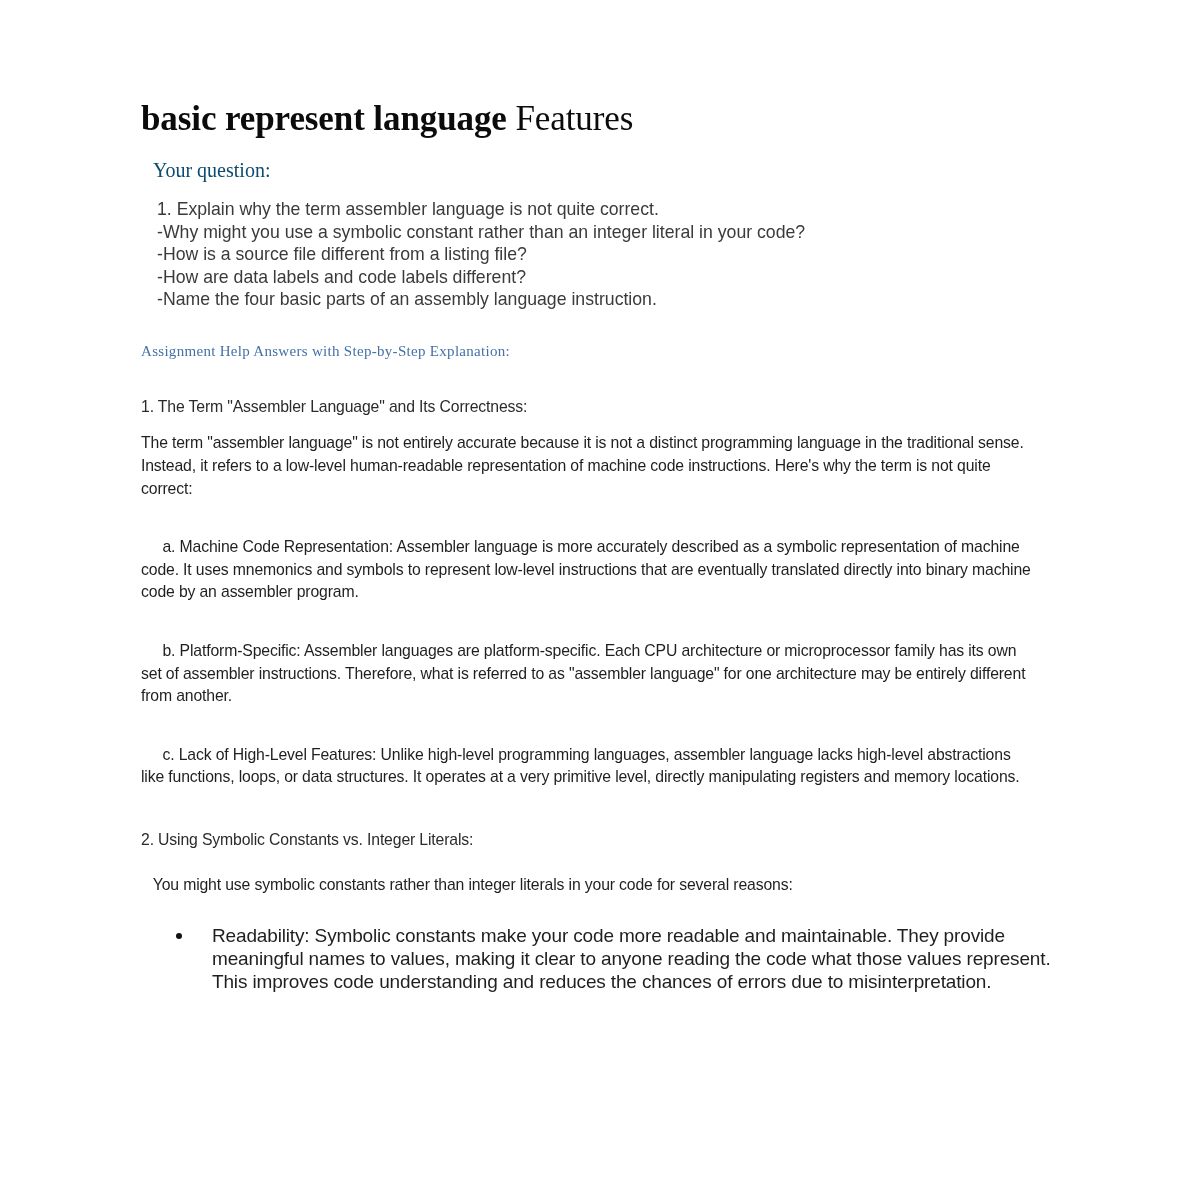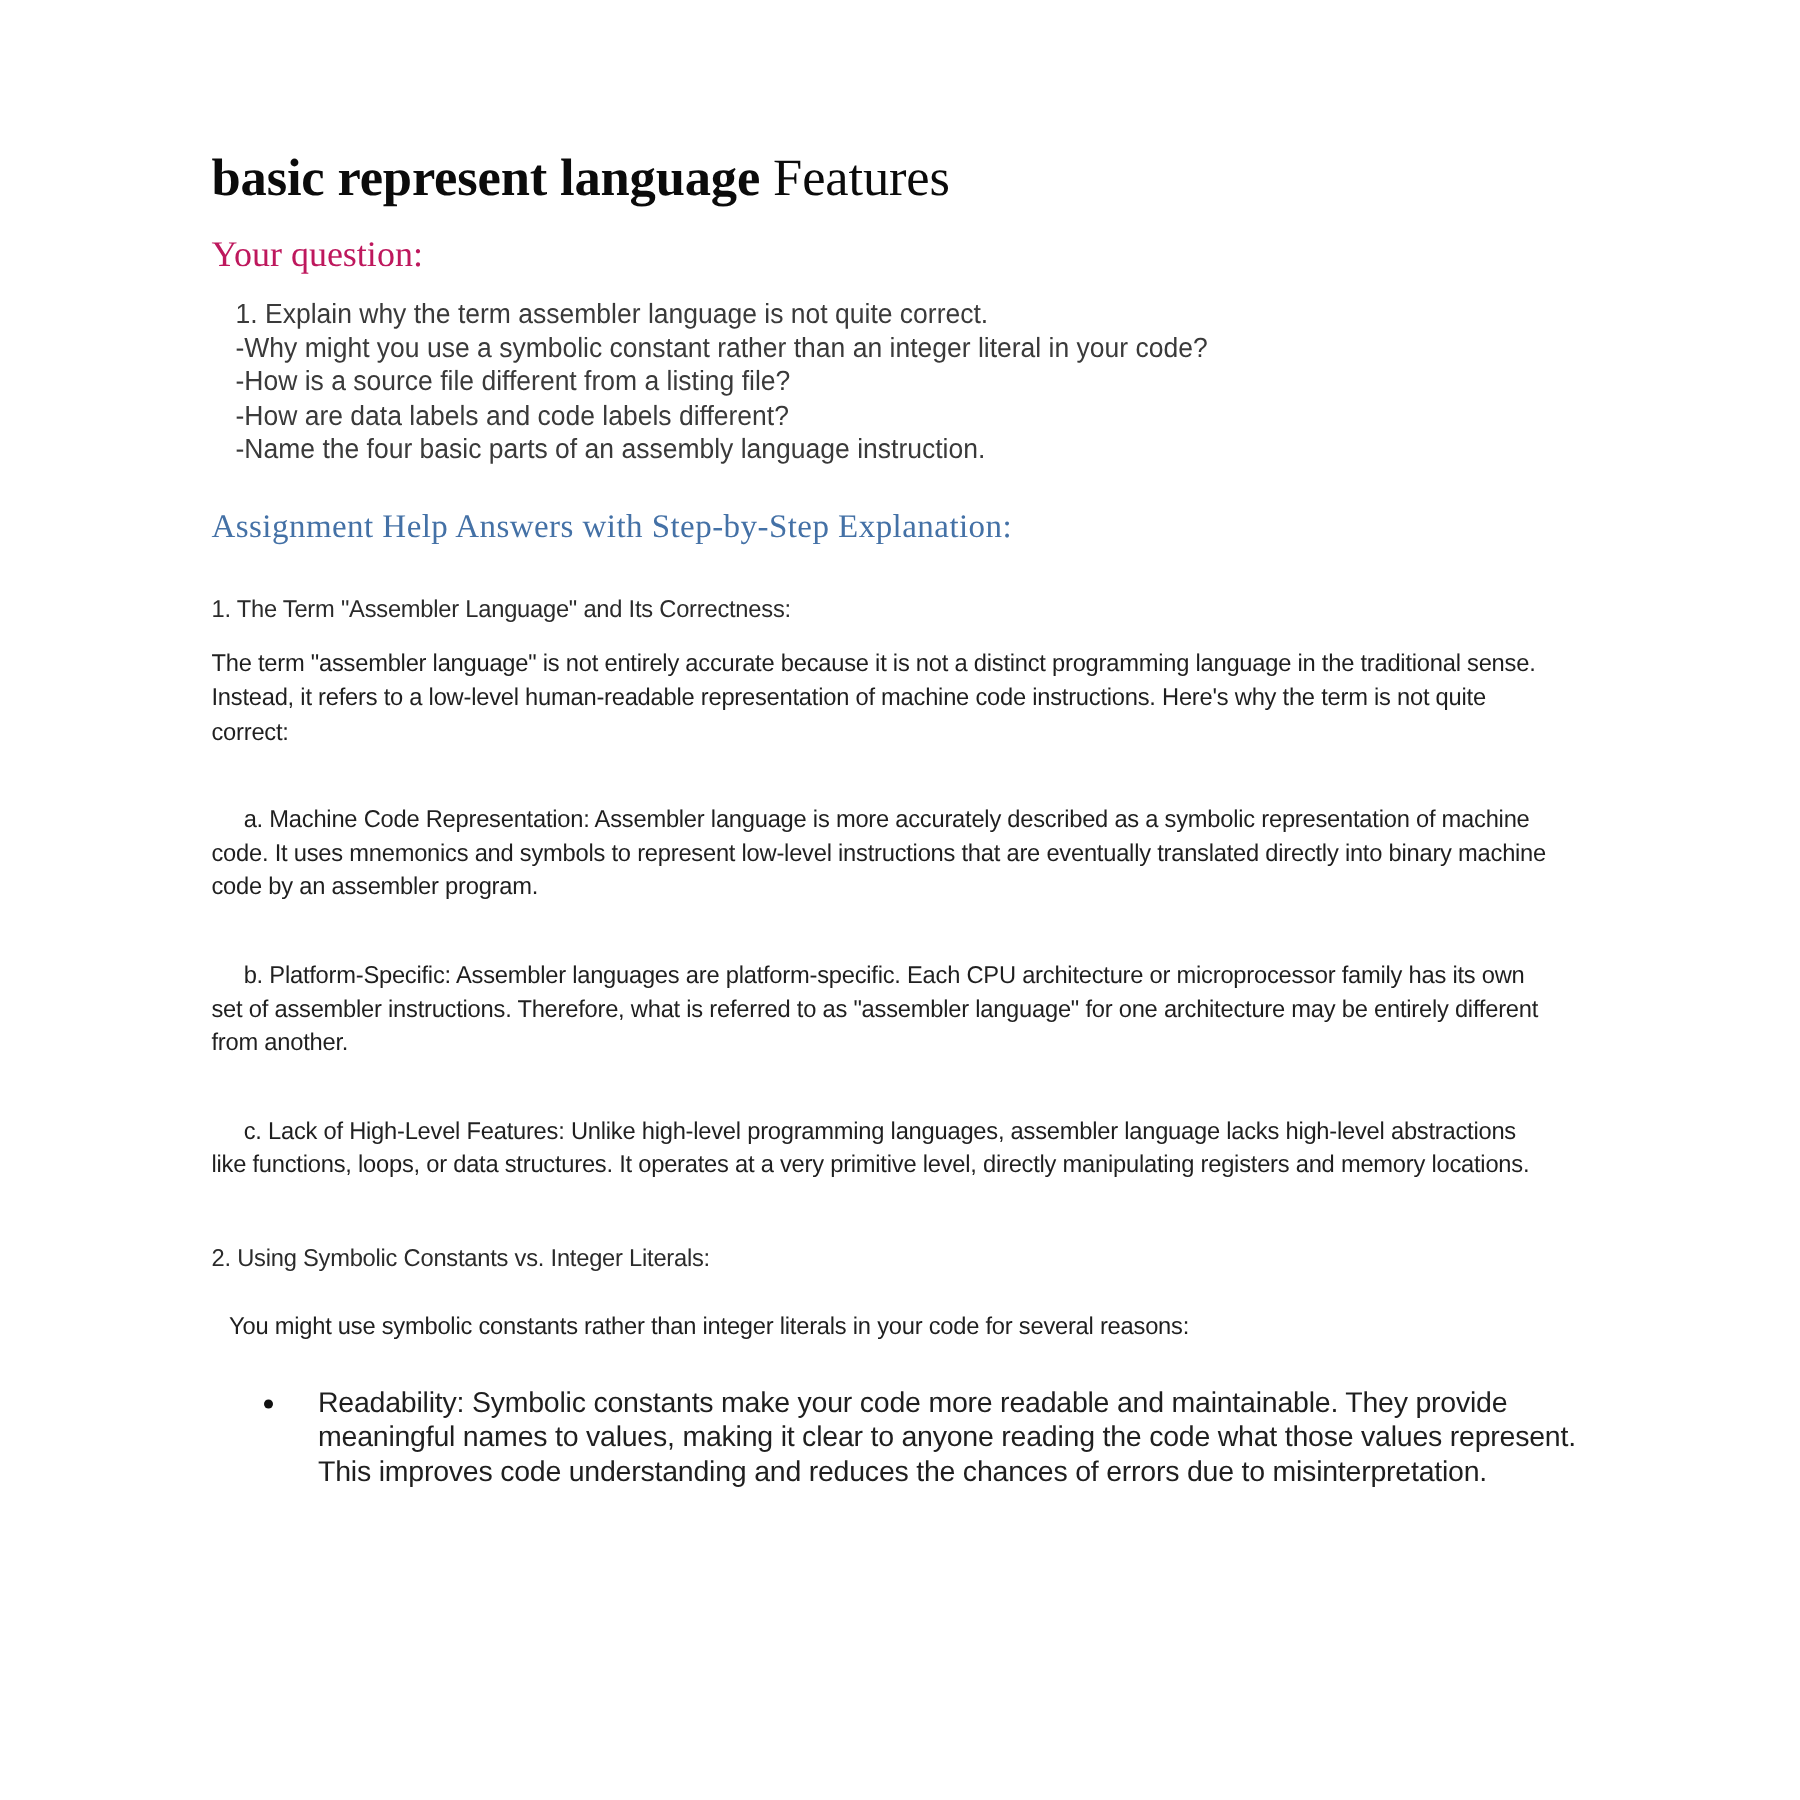--- a/index.html
+++ b/index.html
@@ -44,30 +44,30 @@
   .doc-title .kw {
     font-weight: 700;
   }
   .doc-title .tail {
     font-weight: 400;
   }
 
   
   .q-label {
     font-family: "Liberation Serif", "DejaVu Serif", serif;
-    font-size: 24px;
+    font-size: 20px;
     line-height: 24px;
-    color: #be185d;
-    margin: 0 0 2px 0;
+    color: #0c4a6e;
+    margin: 0 0 2px 12px;
     font-weight: 400;
   }
 
   .section-heading {
     font-family: "Liberation Serif", "DejaVu Serif", serif;
-    font-size: 22px;
+    font-size: 15px;
     line-height: 28px;
     color: #4471a6;
     font-weight: 400;
     margin: 26px 0 0 0;
     letter-spacing: 0.3px;
   }
 
   
   .question-list {
     list-style: none;

